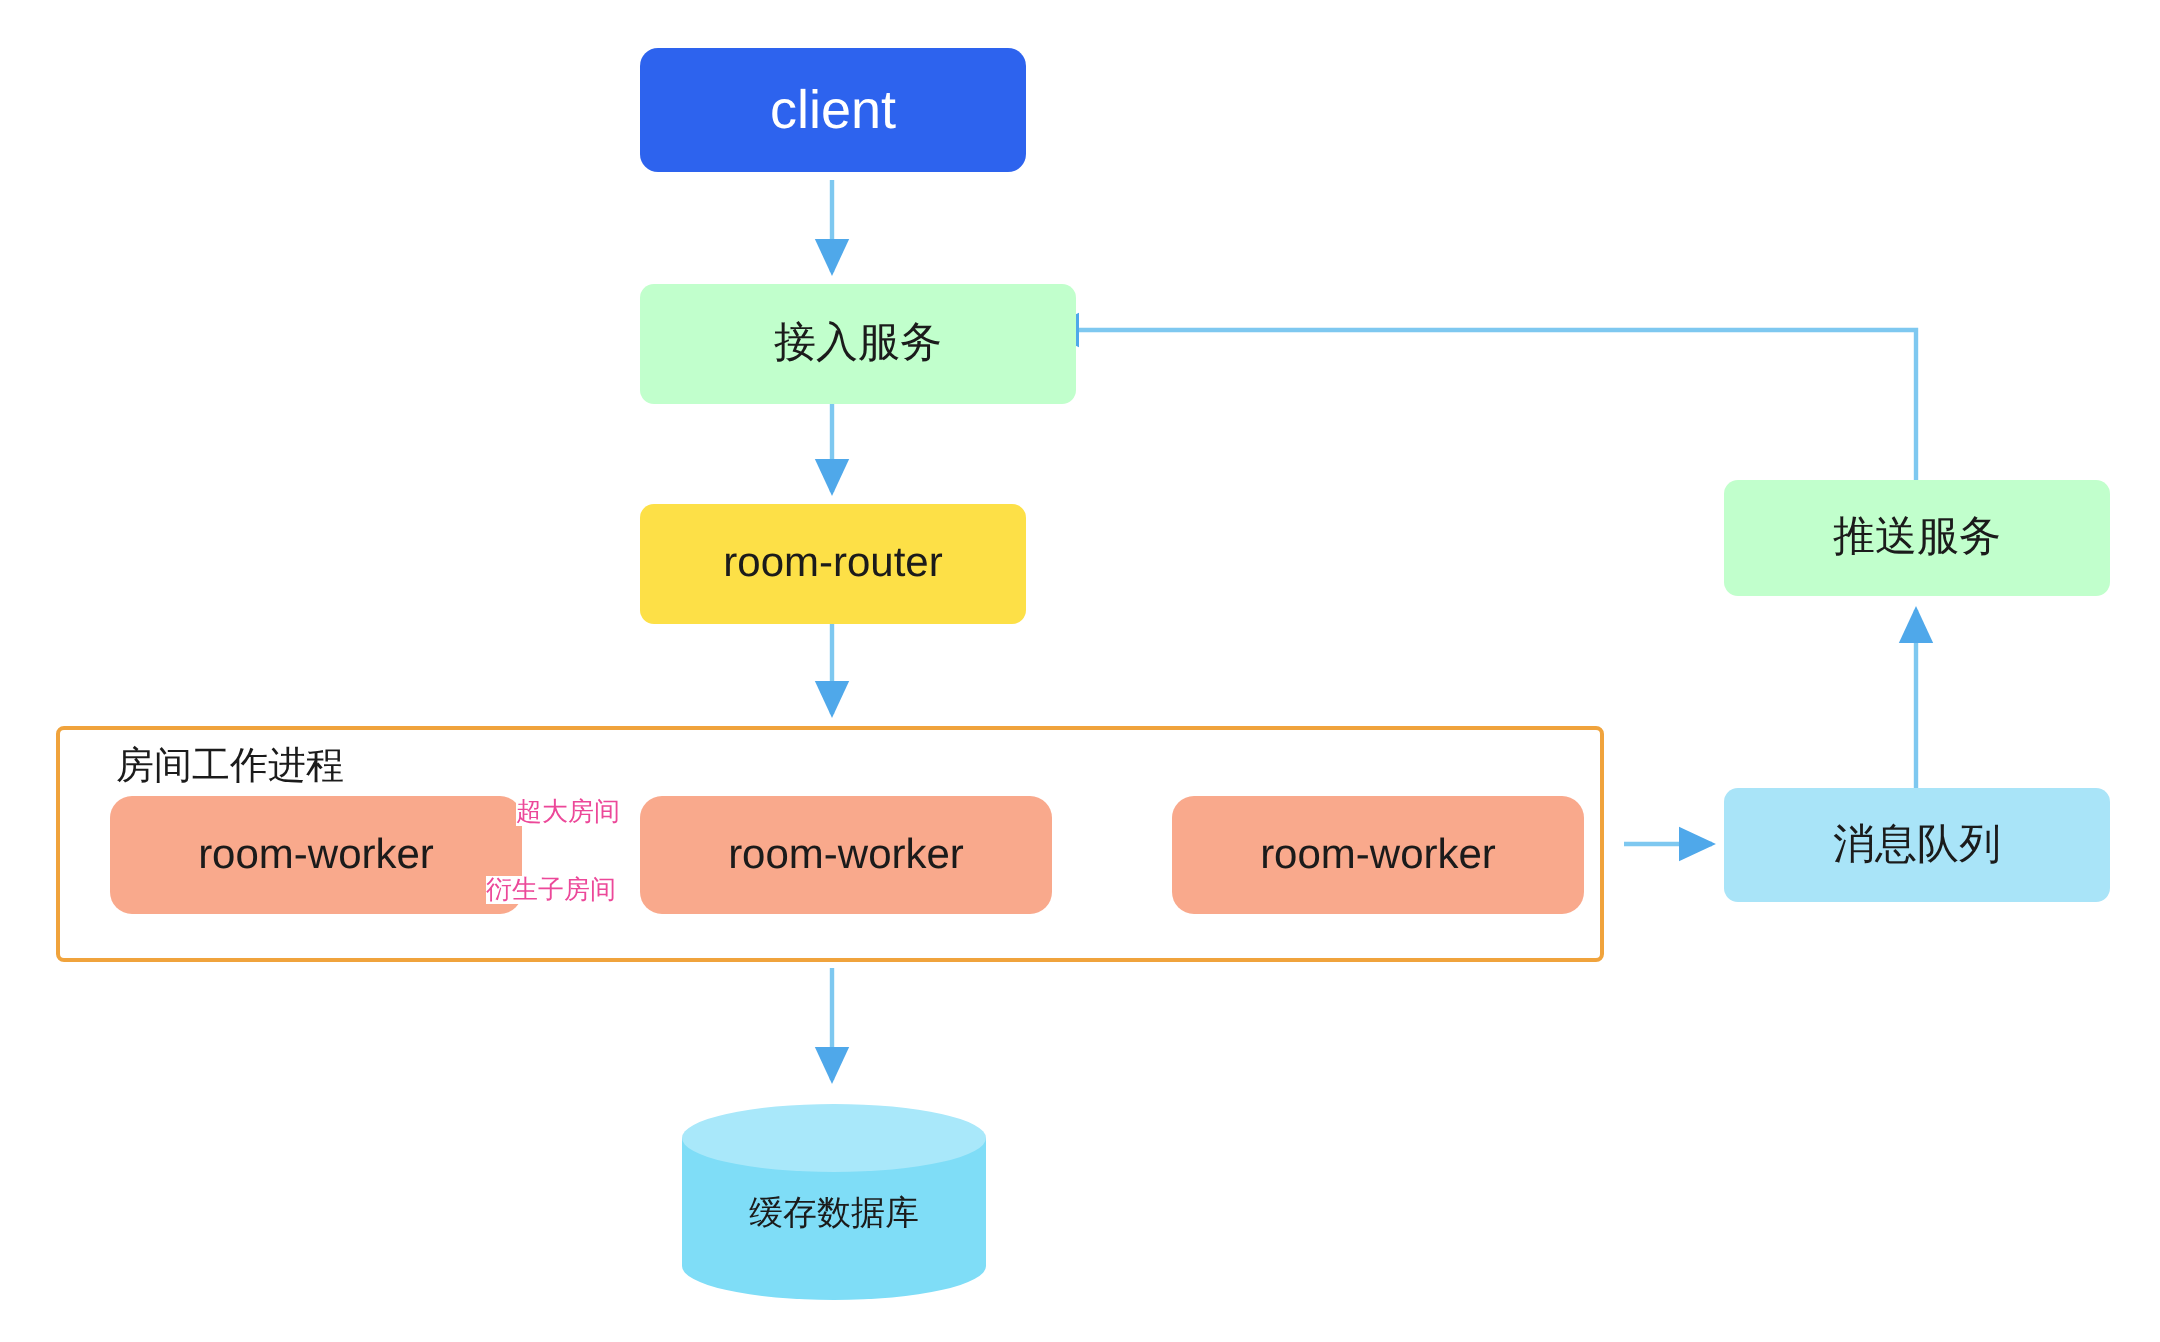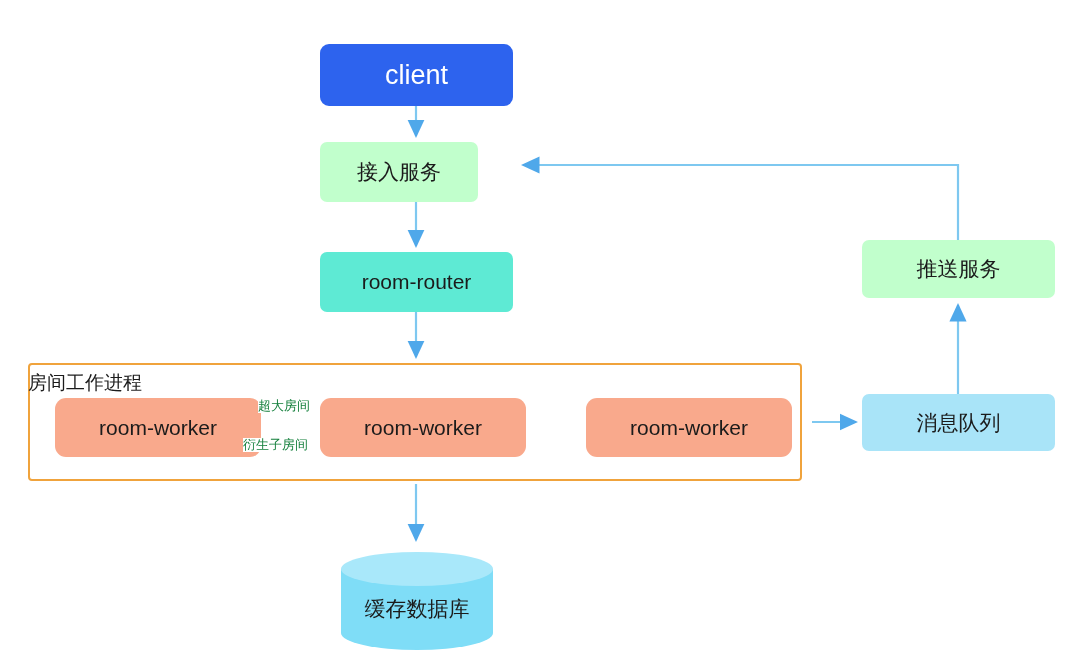--- a/index.html
+++ b/index.html
@@ -20,52 +20,52 @@
   .node {
     position: absolute;
     display: flex;
     align-items: center;
     justify-content: center;
     box-sizing: border-box;
     text-align: center;
     line-height: 1.2;
   }
   .node-client {
-    left: 320px; top: 44px; width: 193px; height: 62px;
+    left: 320px; top: 24px; width: 193px; height: 62px;
     background: #2D63EE;
     border-radius: 9px;
     color: #ffffff;
     font-size: 27px;
     text-align: right;
   }
   .node-access {
-    left: 320px; top: 142px; width: 158px; height: 60px;
+    left: 320px; top: 142px; width: 218px; height: 60px;
     background: #C1FFCC;
     border-radius: 7px;
     color: #1b1b1b;
     font-size: 21px;
   }
   .node-router {
     left: 320px; top: 252px; width: 193px; height: 60px;
-    background: #5eead4;
+    background: #fde047;
     border-radius: 7px;
     color: #1b1b1b;
     font-size: 21px;
   }
   .group-box {
     position: absolute;
     left: 28px; top: 363px; width: 774px; height: 118px;
     border: 2px solid #F0A33C;
     border-radius: 4px;
     background: #ffffff;
     box-sizing: border-box;
   }
   .group-title {
     position: absolute;
-    left: 28px; top: 370px;
+    left: 58px; top: 370px;
     font-size: 19px;
     color: #1b1b1b;
   }
   .node-worker {
     top: 398px; width: 206px; height: 59px;
     background: #F9A98C;
     border-radius: 11px;
     color: #1b1b1b;
     font-size: 21px;
   }
@@ -108,29 +108,29 @@
   .db-bottom {
     position: absolute;
     left: 0; top: 64px; width: 152px; height: 34px;
     background: #7FDDF7;
     border-radius: 50%;
   }
   .db-label {
     position: absolute;
     left: 0; top: 43px; width: 152px;
     text-align: center;
-    font-size: 21px;
+    font-size: 17px;
     color: #1b1b1b;
     z-index: 3;
   }
 
   .edge-label {
     position: absolute;
     font-size: 13px;
-    color: #15803d;
+    color: #ec4899;
     background: #ffffff;
     white-space: nowrap;
     line-height: 1.1;
   }
   svg.wires {
     position: absolute;
     left: 0; top: 0;
     width: 1080px; height: 671px;
     pointer-events: none;
   }

